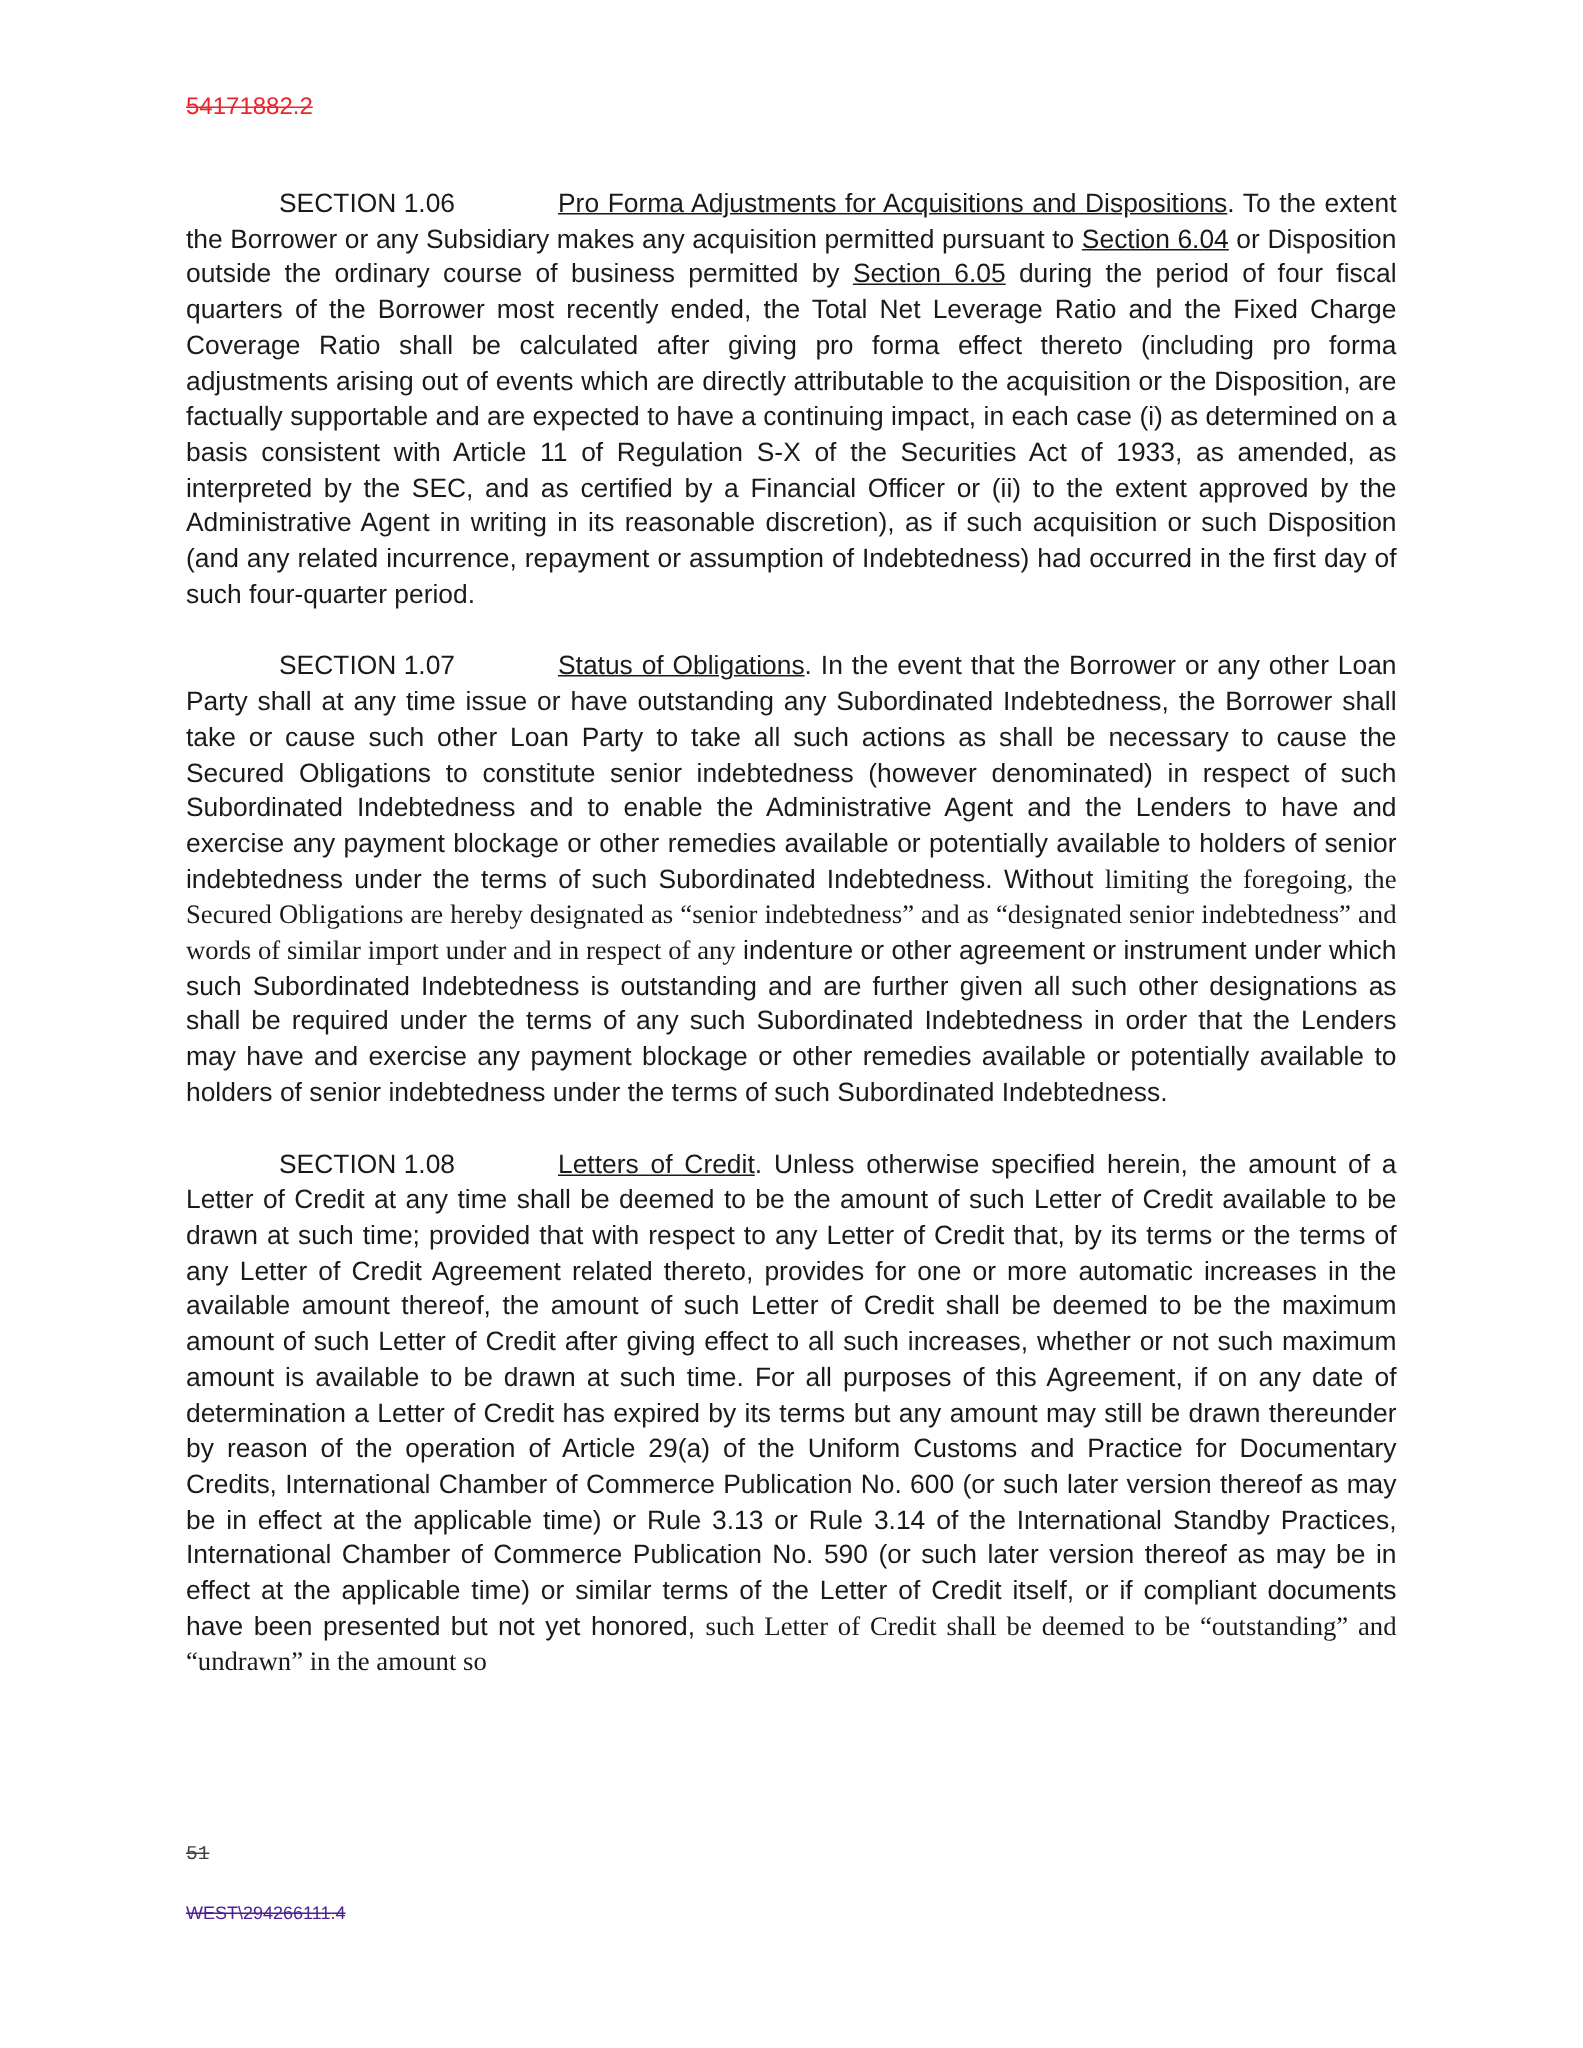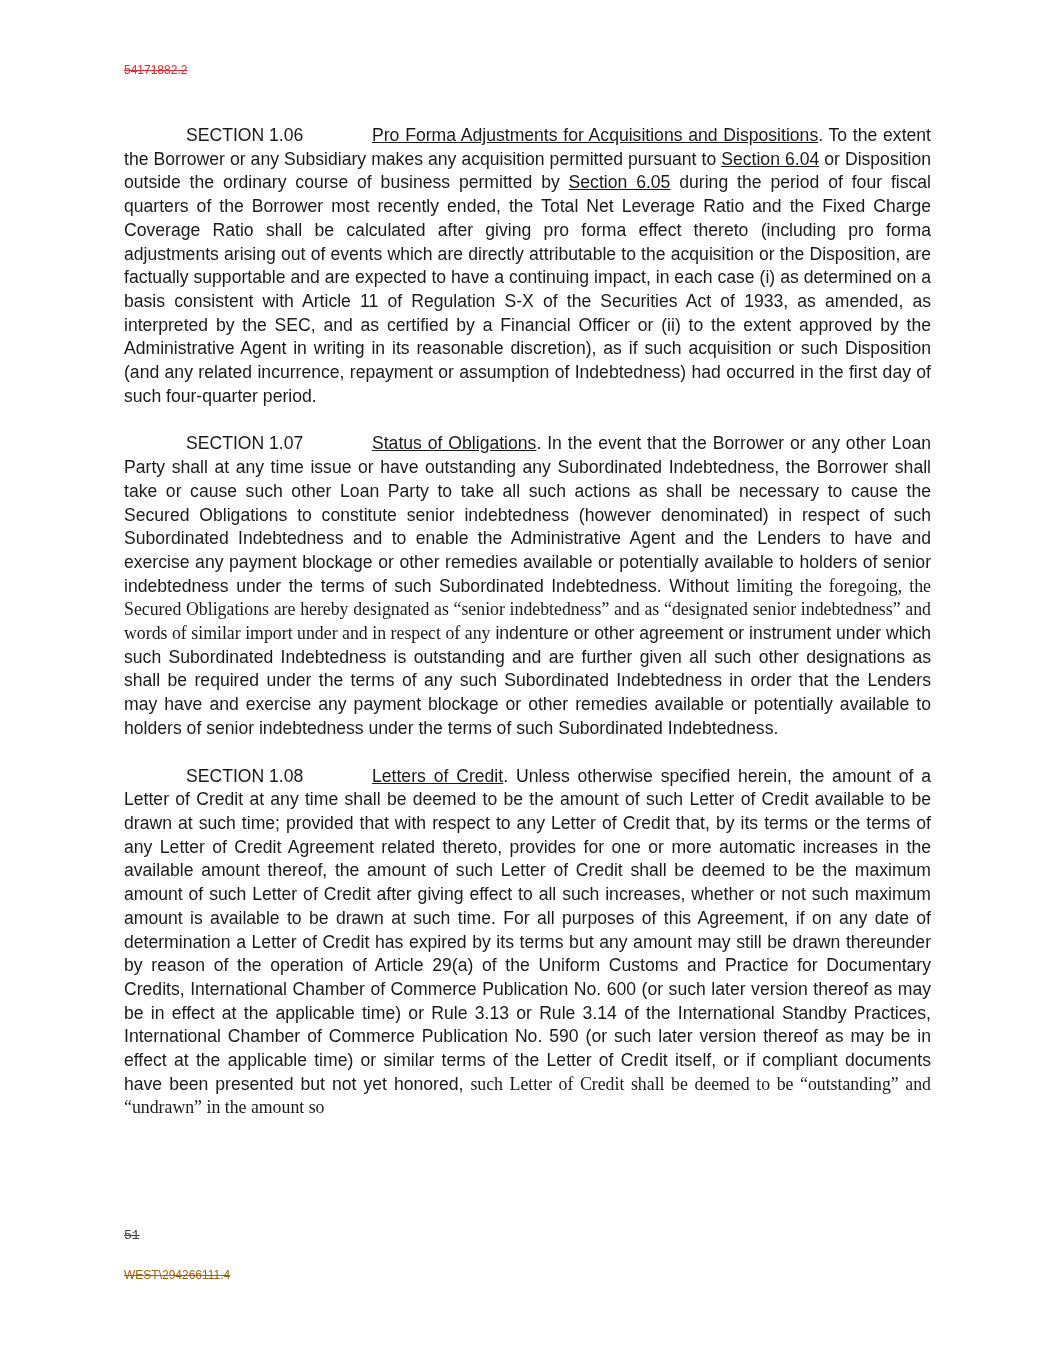--- a/index.html
+++ b/index.html
@@ -1,20 +1,20 @@
 <!DOCTYPE html>
 <html><head>
   <meta charset="utf-8">
   <style>
     html, body { margin: 0; padding: 0; background: #ffffff; }
     body { width: 1055px; height: 1365px; position: relative; overflow: hidden; }
     .page { position: absolute; left: 0; top: 0; width: 1055px; height: 1365px; background: #fff; }
     .docid {
       position: absolute; left: 124px; top: 63px;
-      font-family: "Liberation Sans", sans-serif; font-size: 12px; color: #e8262b;
+      font-family: "Liberation Sans", sans-serif; font-size: 16px; color: #e8262b;
       text-decoration: line-through;
     }
     .body {
       position: absolute; left: 124px; top: 124px; width: 807px;
       font-family: "Liberation Sans", sans-serif; font-size: 17.6px; line-height: 23.7px;
       color: #1a1a1a; text-align: justify;
     }
     .body p { margin: 0; }
     .inserted { color: #1b1bd6; text-decoration: underline; }
     .p-insert { margin-bottom: 22px !important; }
@@ -22,21 +22,21 @@
     .sec-num { display: inline-block; width: 186px; text-indent: 0; }
     .u { text-decoration: underline; }
     .serif { font-family: "Liberation Serif", serif; font-size: 17.8px; }
     .footer-page {
       position: absolute; left: 124px; top: 1228px;
       font-family: Liberation Mono, monospace; font-size: 13px; color: #404040;
       text-decoration: line-through;
     }
     .footer-id {
       position: absolute; left: 124px; top: 1268px;
-      font-family: "Liberation Sans", sans-serif; font-size: 12px; color: #a16207;
+      font-family: "Liberation Sans", sans-serif; font-size: 12px; color: #4c1d95;
       text-decoration: line-through;
     }
   </style>
 </head>
 <body>
 
 <div class="page">
   <div class="docid">54171882.2</div>
 
   <div class="body">

